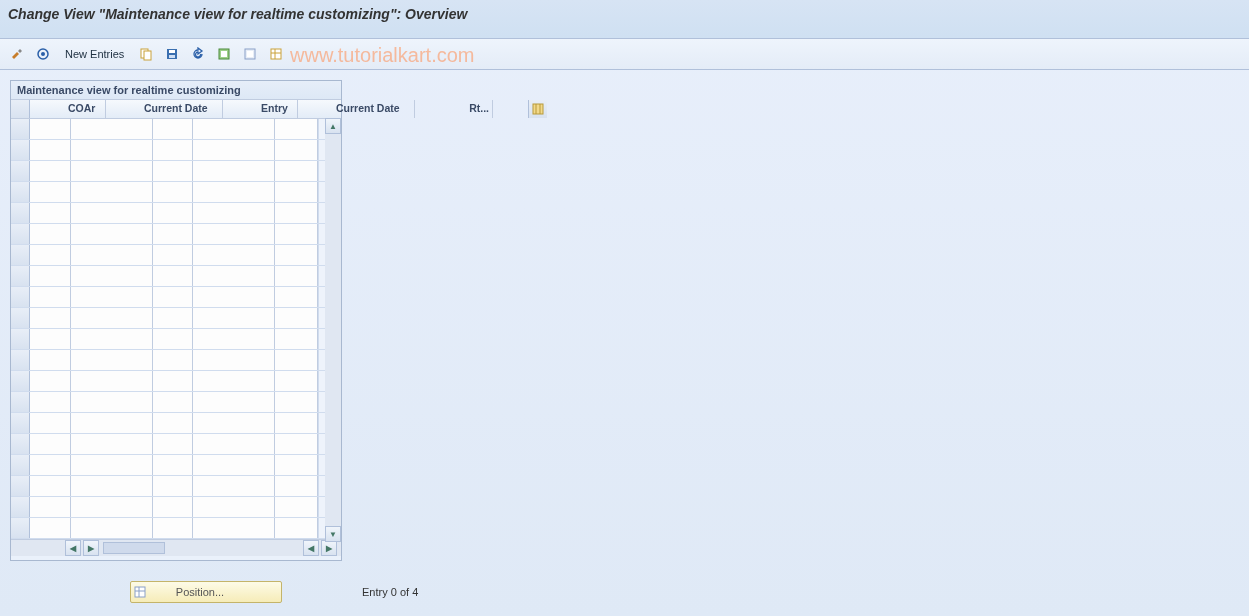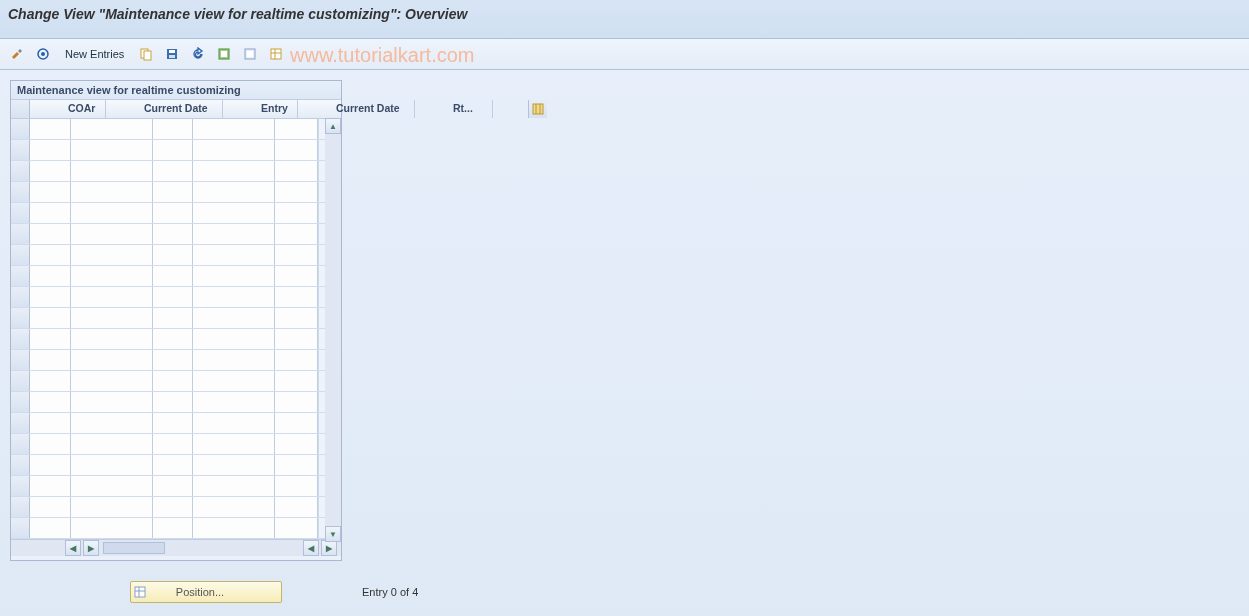--- a/index.html
+++ b/index.html
@@ -104,21 +104,21 @@
 .grid-header .row-selector, .grid-row .row-selector {
   width: 18px;
   min-width: 18px;
   background: linear-gradient(#e8eef7, #d8e2f0);
   border-right: 1px solid #b0c0da;
 }
 .col-coar { width: 34px; min-width: 34px; }
 .col-cd1  { width: 75px; min-width: 75px; }
 .col-rton { width: 33px; min-width: 33px; }
 .col-cd2  { width: 75px; min-width: 75px; }
-.col-rt   { width: 36px; min-width: 36px; }
+.col-rt   { width: 36px; min-width: 36px; text-align: right; }
 .config-cell {
   width: 18px;
   min-width: 18px;
   background: linear-gradient(#e8eef7, #d8e2f0);
   border-left: 1px solid #b0c0da;
   display:flex; align-items:center; justify-content:center;
 }
 .grid-body {
   height: 420px;
   overflow: hidden;

